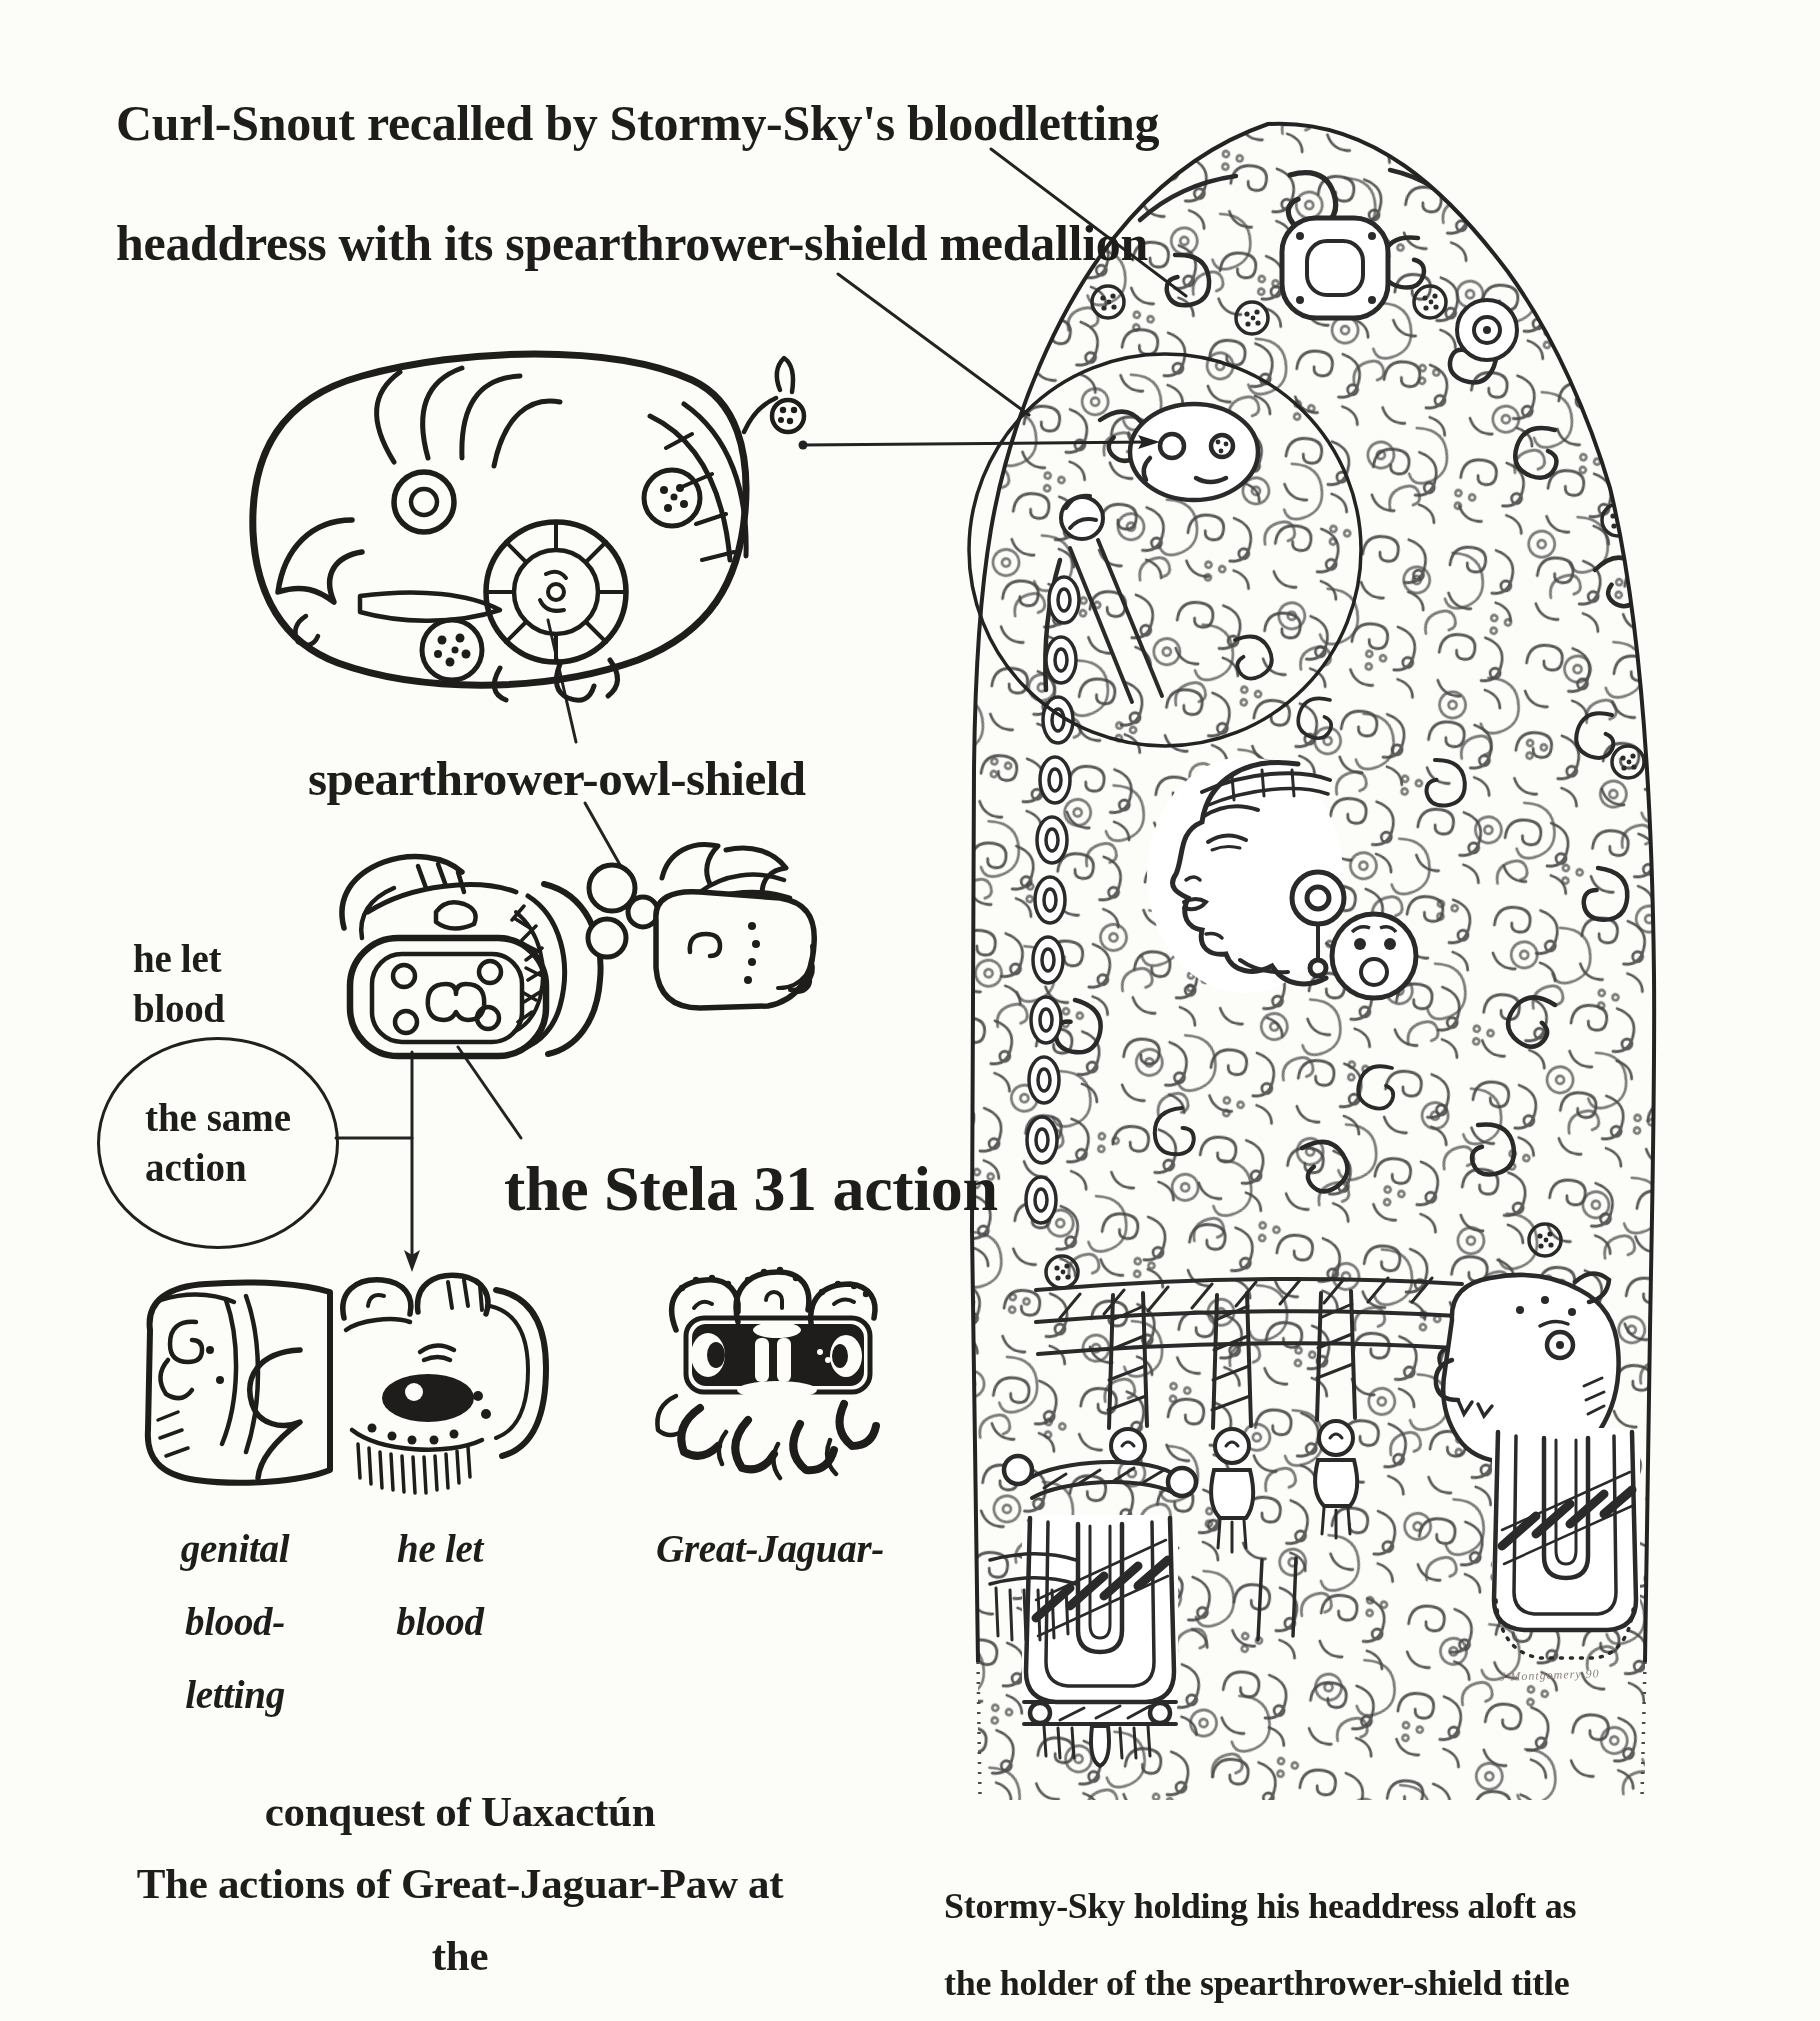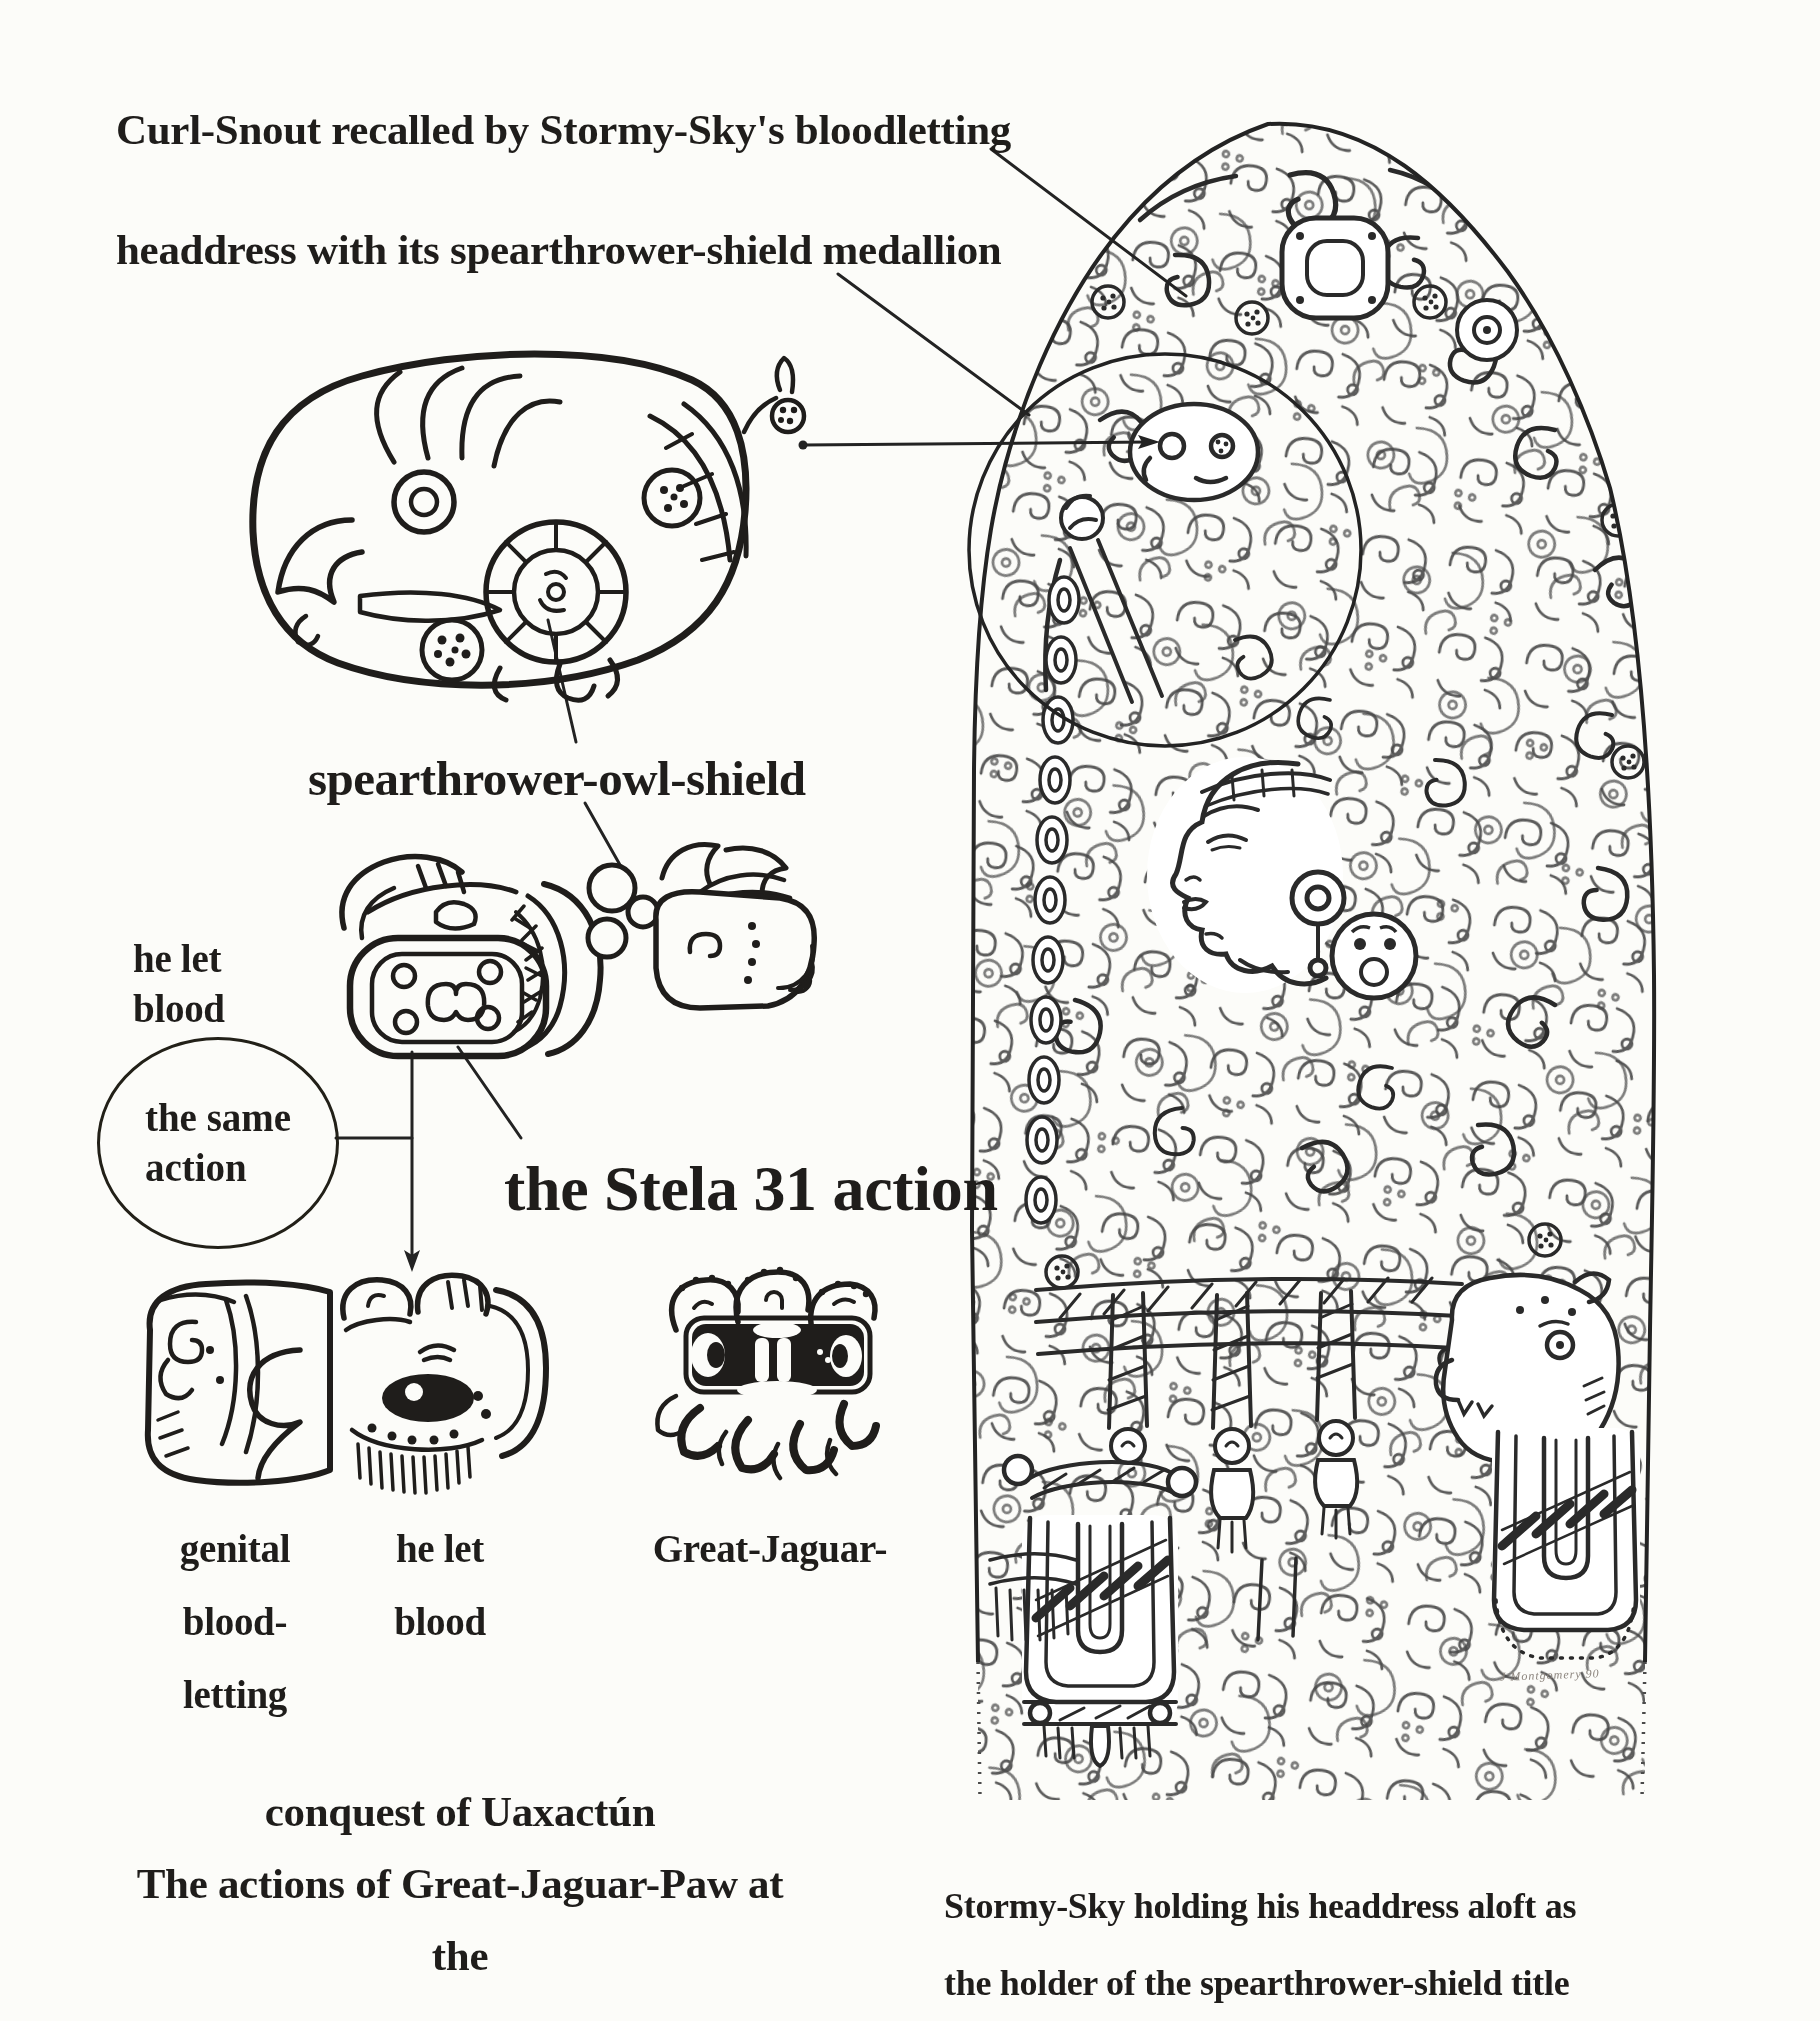--- a/index.html
+++ b/index.html
@@ -2,24 +2,24 @@
 <html><head>
 <meta charset="utf-8">
 <style>
   html,body{margin:0;padding:0;background:#e8e6e1;}
   .page{
     position:relative;width:1820px;height:2021px;background:#fcfcf9;
     font-family:"Liberation Serif","DejaVu Serif",serif;color:#1f1d1b;overflow:hidden;
   }
   .art{position:absolute;left:0;top:0;}
   .lbl{position:absolute;font-weight:bold;white-space:nowrap;letter-spacing:-0.3px;}
-  .cap-top{font-size:43px;margin-top:11px;}
+  .cap-top{font-size:50px;}
   .lbl-med{font-size:49px;letter-spacing:-0.5px;}
   .lbl-sm{font-size:39px;line-height:50px;}
-  .lbl-col{font-size:39px;line-height:73px;text-align:center;white-space:normal;}
+  .lbl-col{font-size:39px;line-height:73px;text-align:center;white-space:normal;font-style:italic;}
   .stela-action{font-size:64px;font-family:Liberation Serif, serif;}
   .oval{
     position:absolute;left:97px;top:1037px;width:236px;height:206px;
     border:3.5px solid #222018;border-radius:50%;
     display:flex;align-items:center;justify-content:center;text-align:left;
   }
   .oval .inner{font-weight:bold;font-size:39px;line-height:50px;}
   .cap-bottom{font-size:43px;font-weight:bold;line-height:72px;text-align:center;white-space:normal;}
   .cap-bottom-right{font-size:36px;font-weight:bold;line-height:77px;text-align:left;white-space:normal;}
   .sig{position:absolute;left:1500px;top:1668px;font-size:12px;font-style:italic;

